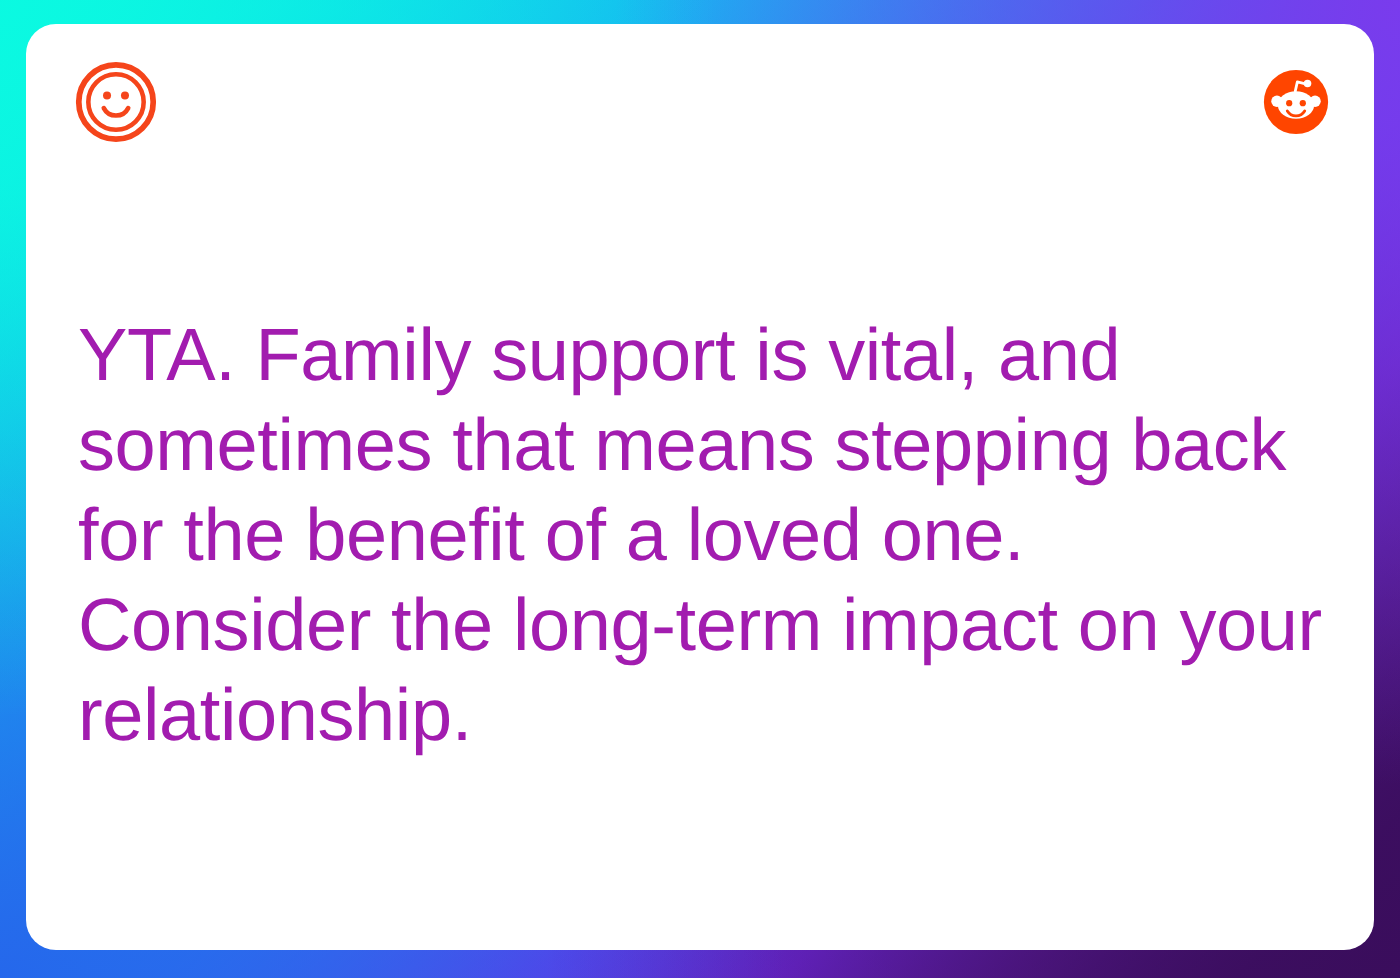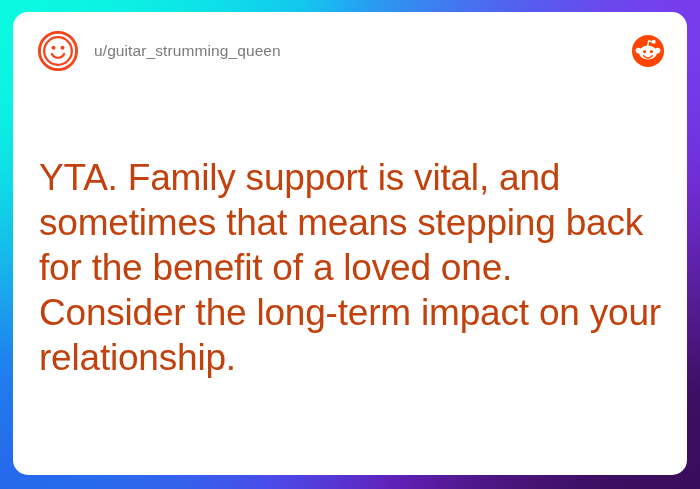--- a/index.html
+++ b/index.html
@@ -95,21 +95,21 @@
   .card-body {
     position: absolute;
     left: 26px;
     top: 143px;
     width: 624px;
   }
   .post-text {
     margin: 0;
     font-size: 37px;
     line-height: 45px;
-    color: #c2410c;
+    color: #a21caf;
     letter-spacing: -0.2px;
     font-family: "Liberation Sans", sans-serif;
     font-weight: 400;
     white-space: pre-line;
   }
 </style>
 </head>
 <body>
 
 <div id="backdrop">
@@ -121,21 +121,20 @@
       <span class="avatar-wrap">
         <svg class="avatar" viewBox="0 0 44 44" aria-hidden="true">
           <circle cx="22" cy="22" r="19.5" fill="none" stroke="#f5451b" stroke-width="3"></circle>
           <circle cx="22" cy="22" r="14.5" fill="none" stroke="#f5451b" stroke-width="2.4"></circle>
           <circle cx="17.3" cy="18.6" r="2.1" fill="#f5451b"></circle>
           <circle cx="26.7" cy="18.6" r="2.1" fill="#f5451b"></circle>
           <path d="M15.6 25.2 A7.2 7.2 0 0 0 28.4 25.2" fill="none" stroke="#f5451b" stroke-width="2.4" stroke-linecap="round"></path>
         </svg>
       </span>
 
-      <span class="username">u/guitar_strumming_queen</span>
 
       <span class="header-spacer"></span>
 
       <span class="brand-wrap">
         <svg class="brand-logo" viewBox="0 0 36 36" aria-hidden="true">
           <circle cx="18" cy="18" r="17" fill="#ff4500"></circle>
           <g fill="#ffffff">
             <path d="M17.6 12.3 L18.7 7.4 L23.6 8.5" fill="none" stroke="#ffffff" stroke-width="1.5" stroke-linecap="round" stroke-linejoin="round"></path>
             <circle cx="24.1" cy="8.2" r="2.0"></circle>
             <ellipse cx="18" cy="19.6" rx="9.6" ry="7.3"></ellipse>

